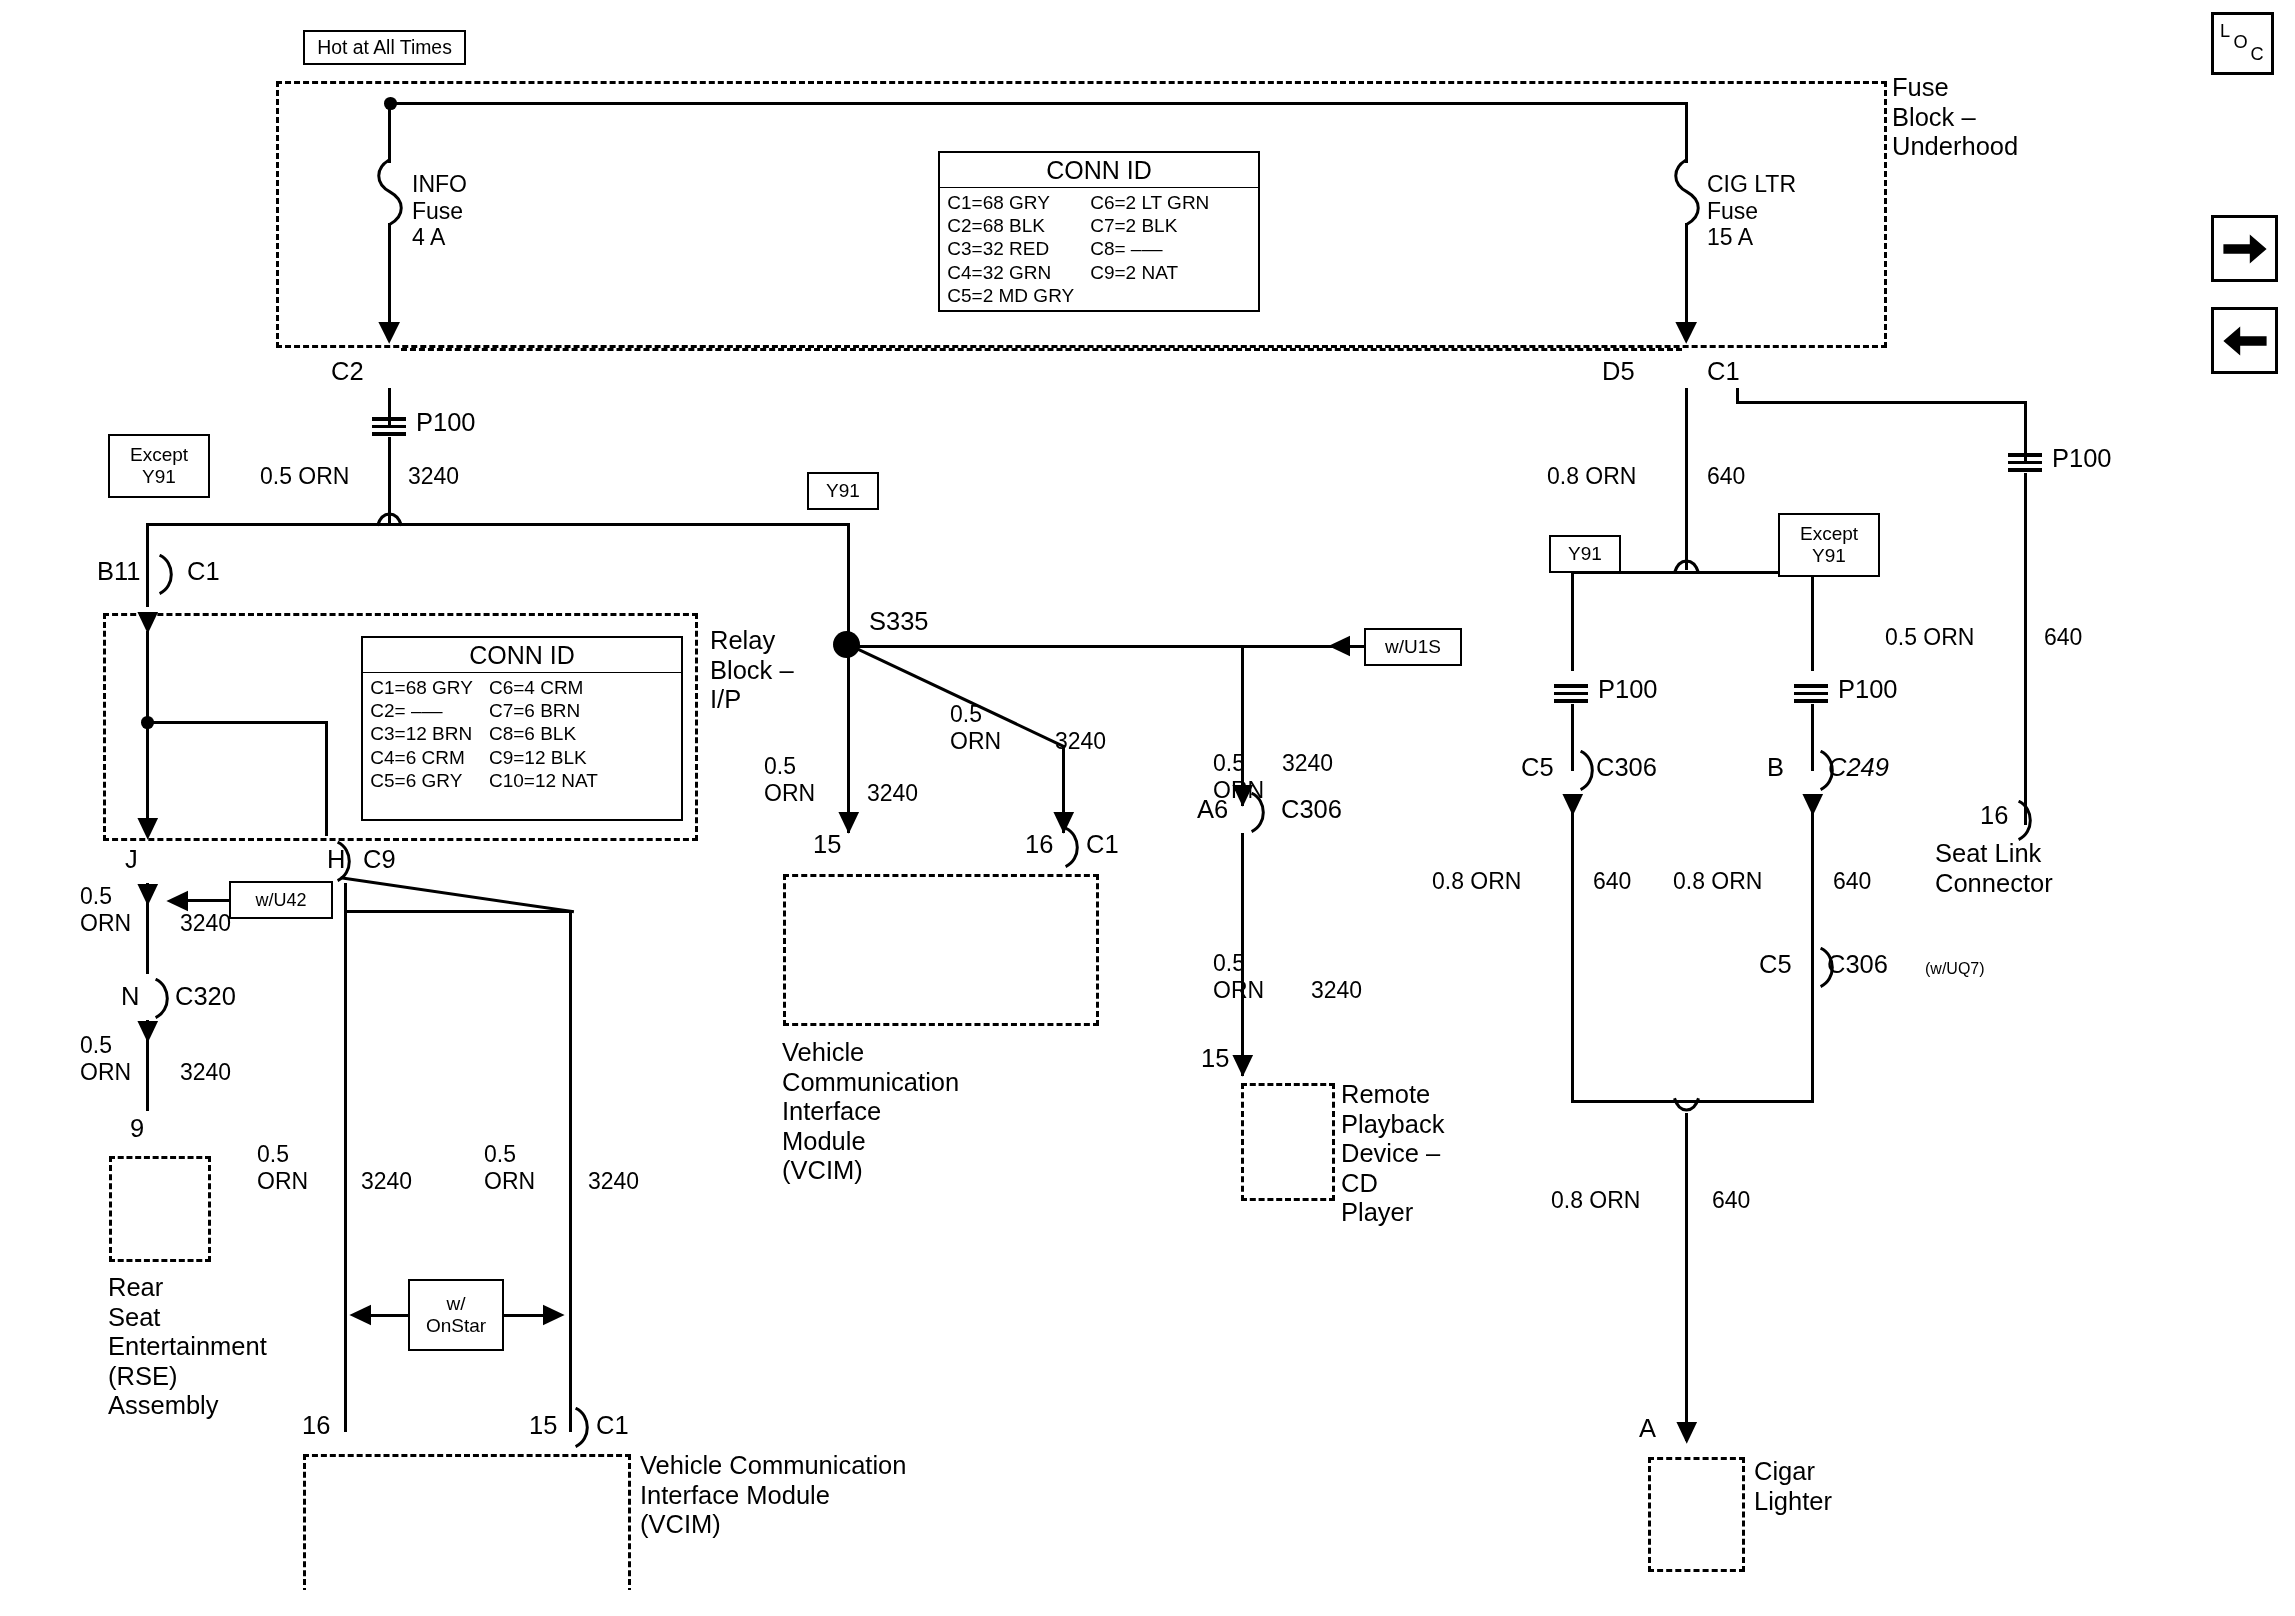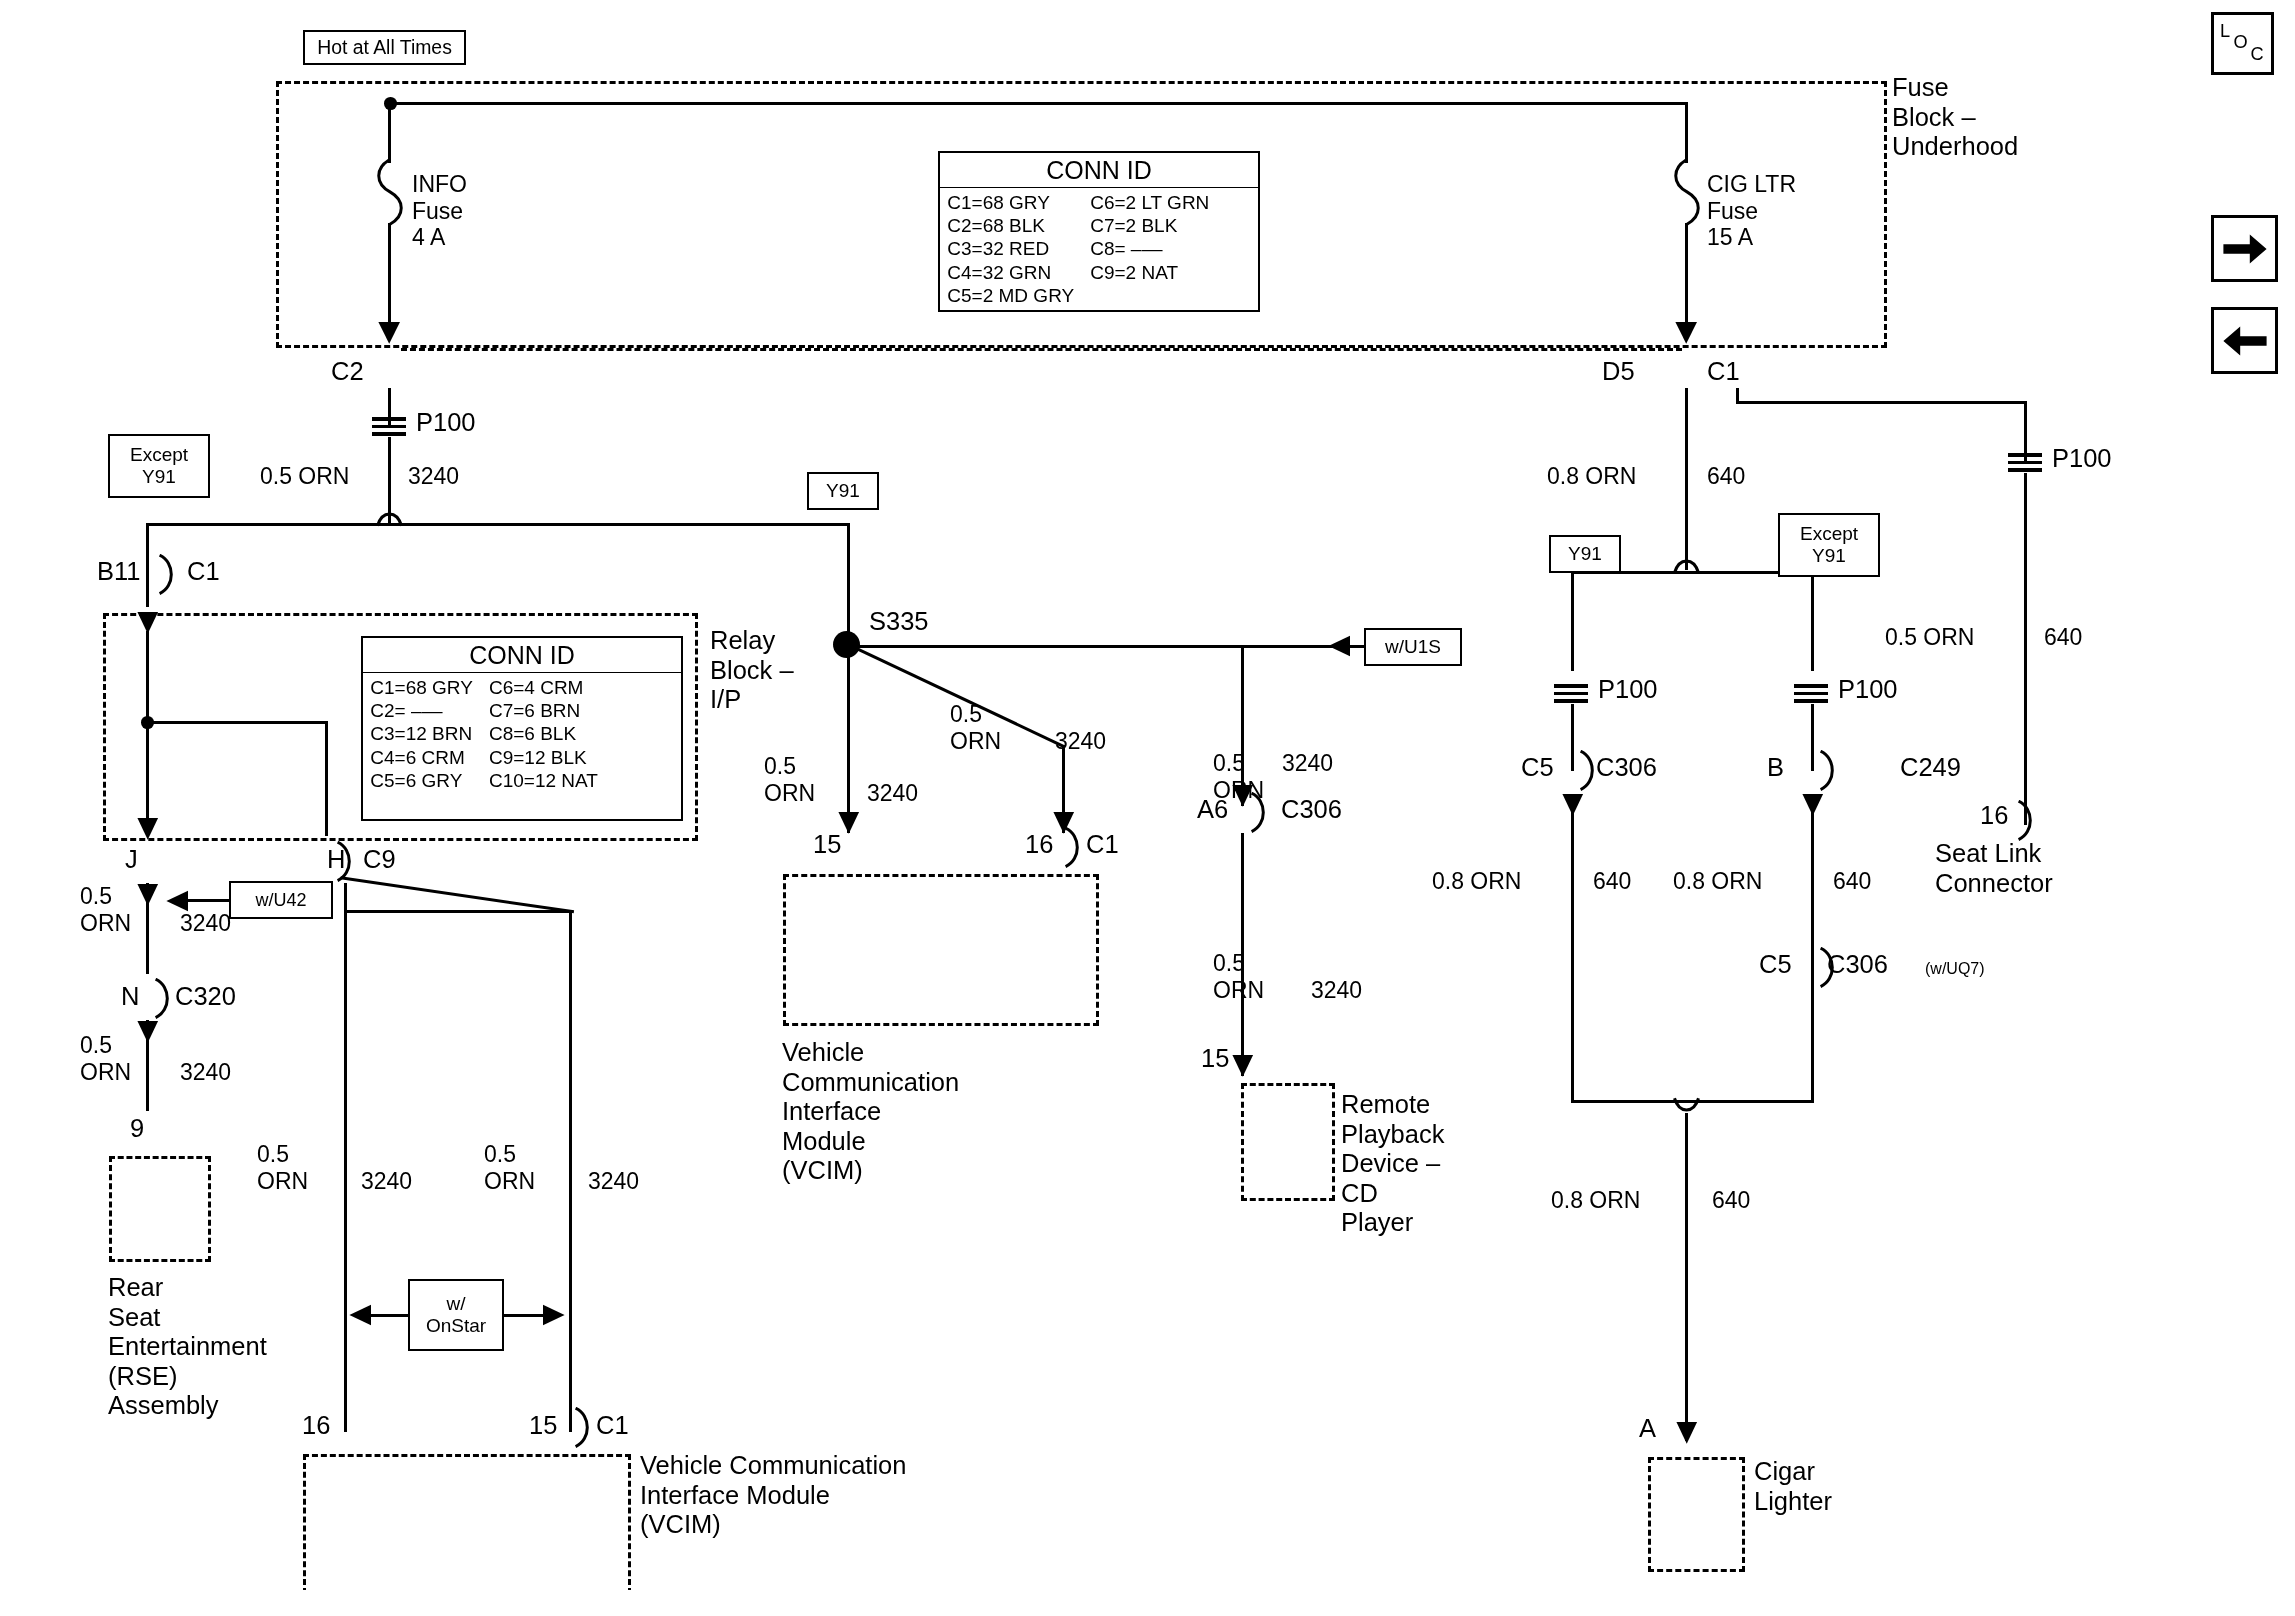--- a/index.html
+++ b/index.html
@@ -388,21 +388,21 @@
   </svg>
   <div class="vline" style="left:1241px; top:833px; height:243px;"></div>
   <svg class="abs" style="left:1230px; top:1050px;" width="25.5" height="28" viewBox="0 0 42 46">
     <path d="M21 44 L4 8 L38 8 Z" fill="#000"></path>
   </svg>
   <div class="txt" style="left:1213px; top:950px;">0.5
 ORN</div>
   <div class="txt" style="left:1311px; top:977px;">3240</div>
   <div class="txt lg" style="left:1201px; top:1044px;">15</div>
   <div class="dashbox" style="left:1241px; top:1083px; width:94px; height:118px;"></div>
-  <div class="txt lg" style="left:1341px; top:1080px;margin-top:10px;">Remote
+  <div class="txt lg" style="left:1341px; top:1080px;">Remote
 Playback
 Device –
 CD
 Player</div>
 
   <div class="vline" style="left:1685px; top:388px; height:182px;"></div>
   <div class="txt" style="left:1547px; top:463px;">0.8 ORN</div>
   <div class="txt" style="left:1707px; top:463px;">640</div>
 
   <div class="hline" style="left:1571px; top:571px; width:243px;"></div>
@@ -442,21 +442,21 @@
 
   <div class="vline" style="left:1811px; top:598px; height:73px;"></div>
   <div class="p100" style="left:1794px; top:683px;">
     <i></i>
       <i></i>
       <i></i>
   </div>
   <div class="txt lg" style="left:1838px; top:675px;">P100</div>
   <div class="vline" style="left:1811px; top:704px; height:67px;"></div>
   <div class="txt lg" style="left:1767px; top:753px;">B</div>
-  <div class="txt lg" style="left:1900px; top:753px;">C249</div>
+  <div class="txt lg" style="left:1828px; top:753px;font-style:italic;">C249</div>
   <svg class="abs" style="left:1818px; top:750px;" width="22" height="42" viewBox="0 0 36 70">
     <path d="M4 2 C 30 14, 30 54, 4 66" stroke="#000" stroke-width="5" fill="none"></path>
   </svg>
   <div class="vline" style="left:1811px; top:795px; height:279px;"></div>
   <svg class="abs" style="left:1800px; top:789px;" width="25.5" height="28" viewBox="0 0 42 46">
     <path d="M21 2 L4 38 L38 38 Z" fill="#000" transform="rotate(180 21 23)"></path>
   </svg>
   <div class="txt" style="left:1673px; top:868px;">0.8 ORN</div>
   <div class="txt" style="left:1833px; top:868px;">640</div>
 

